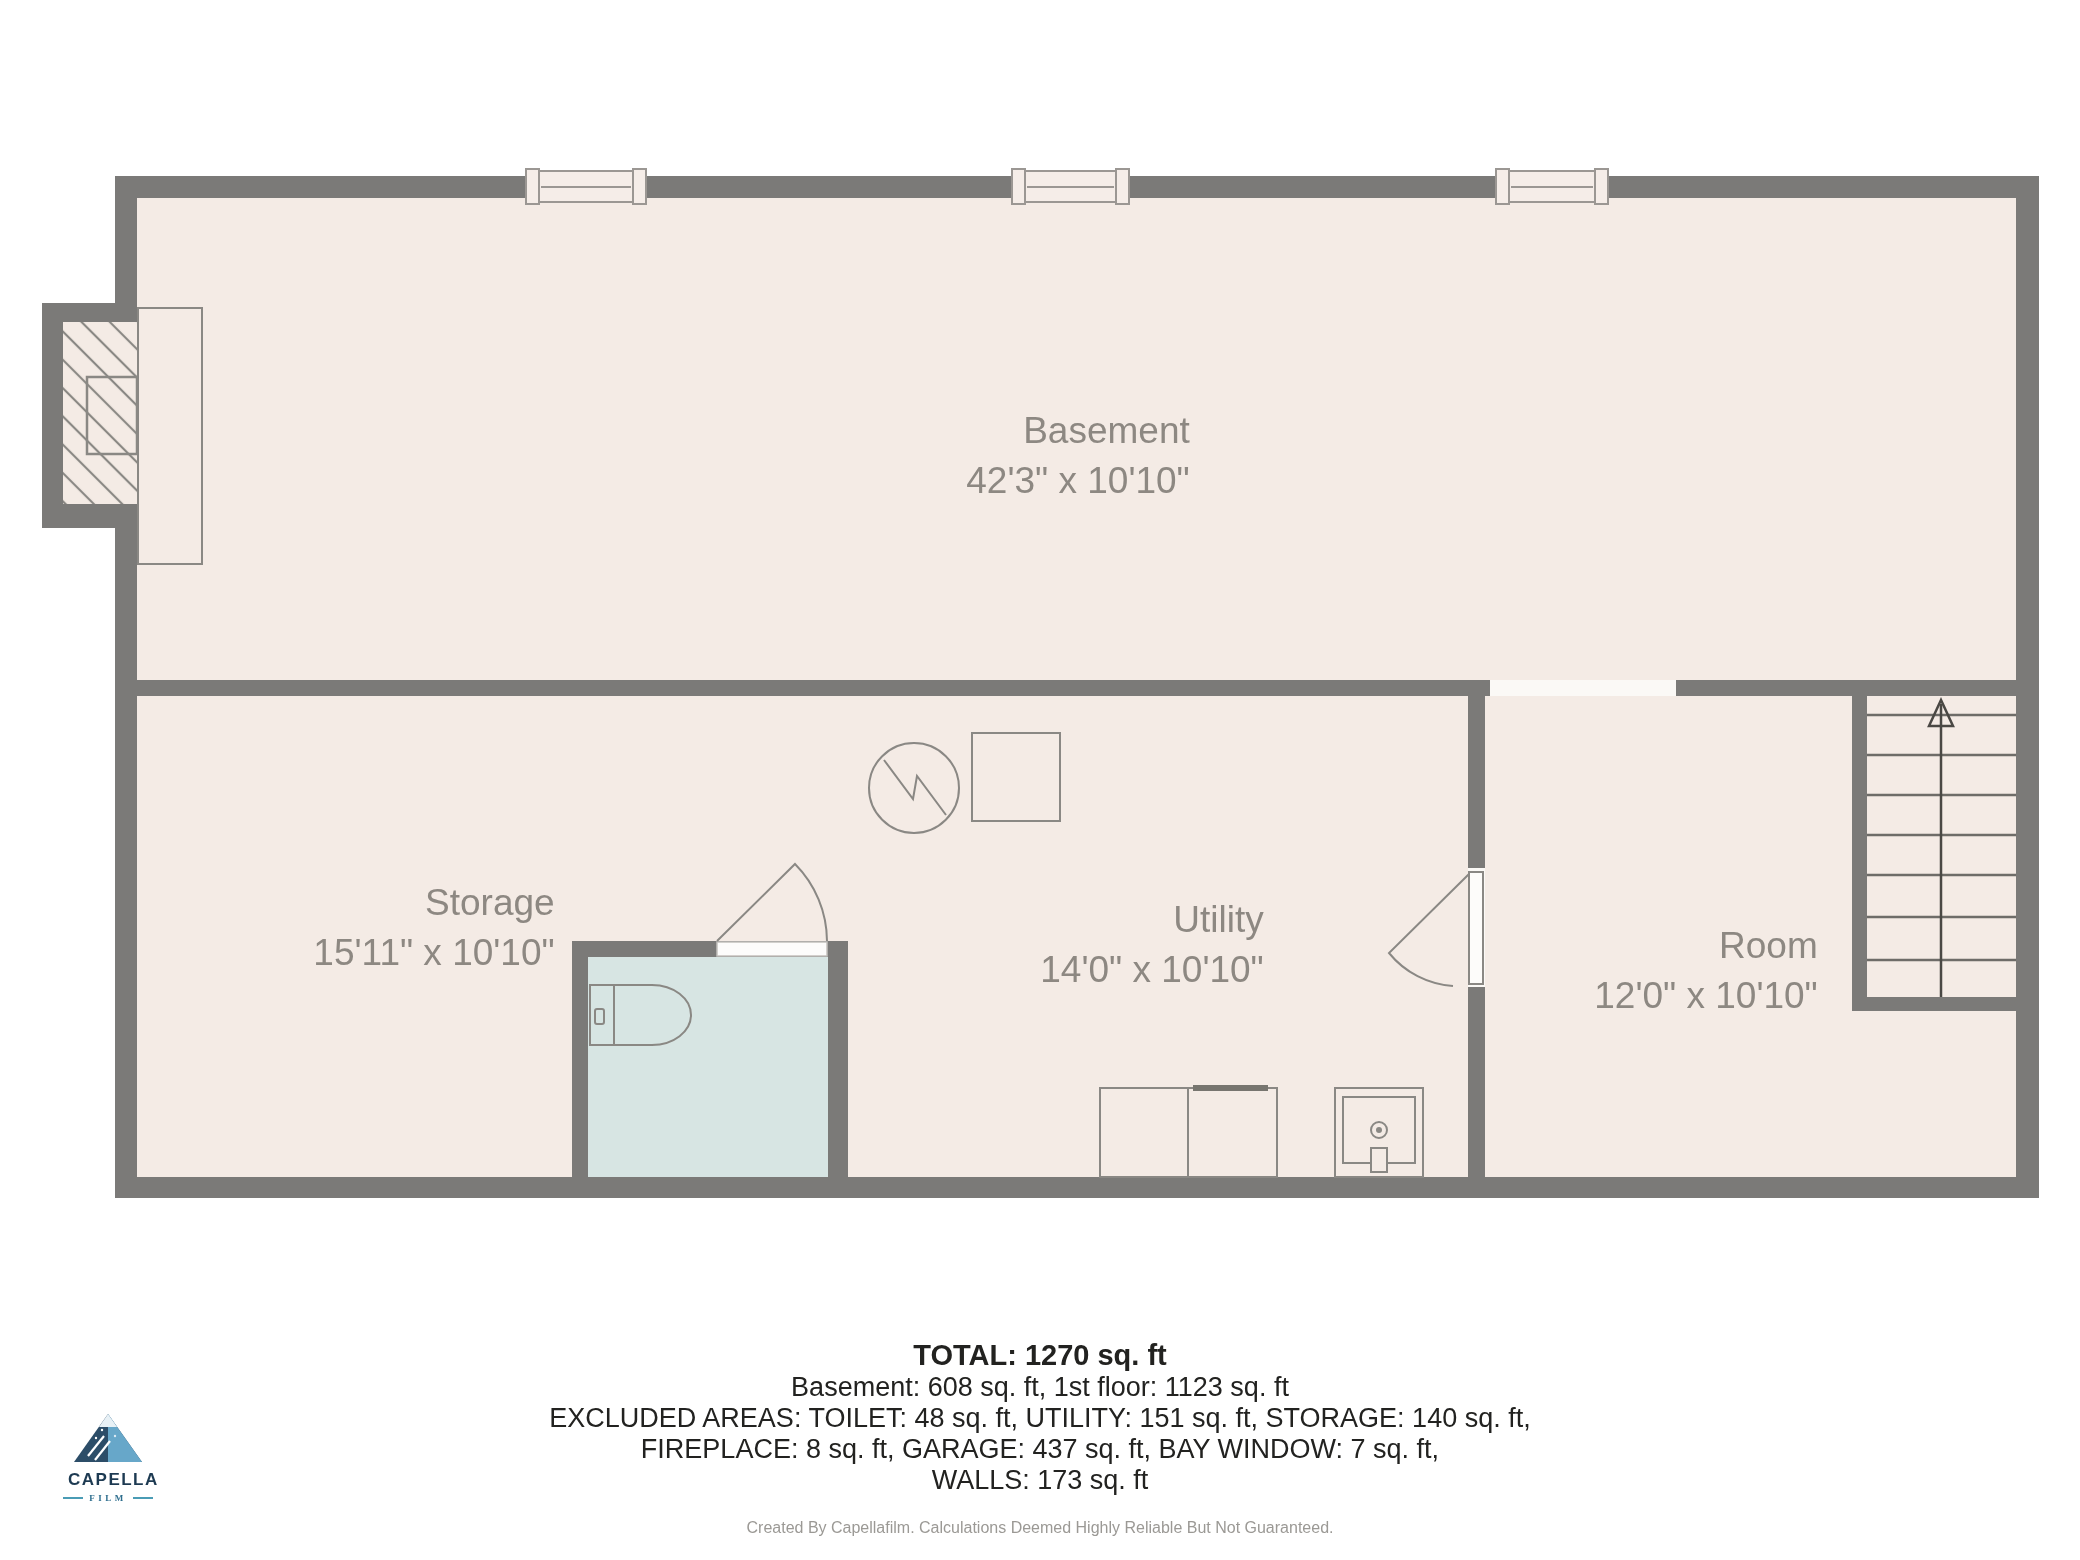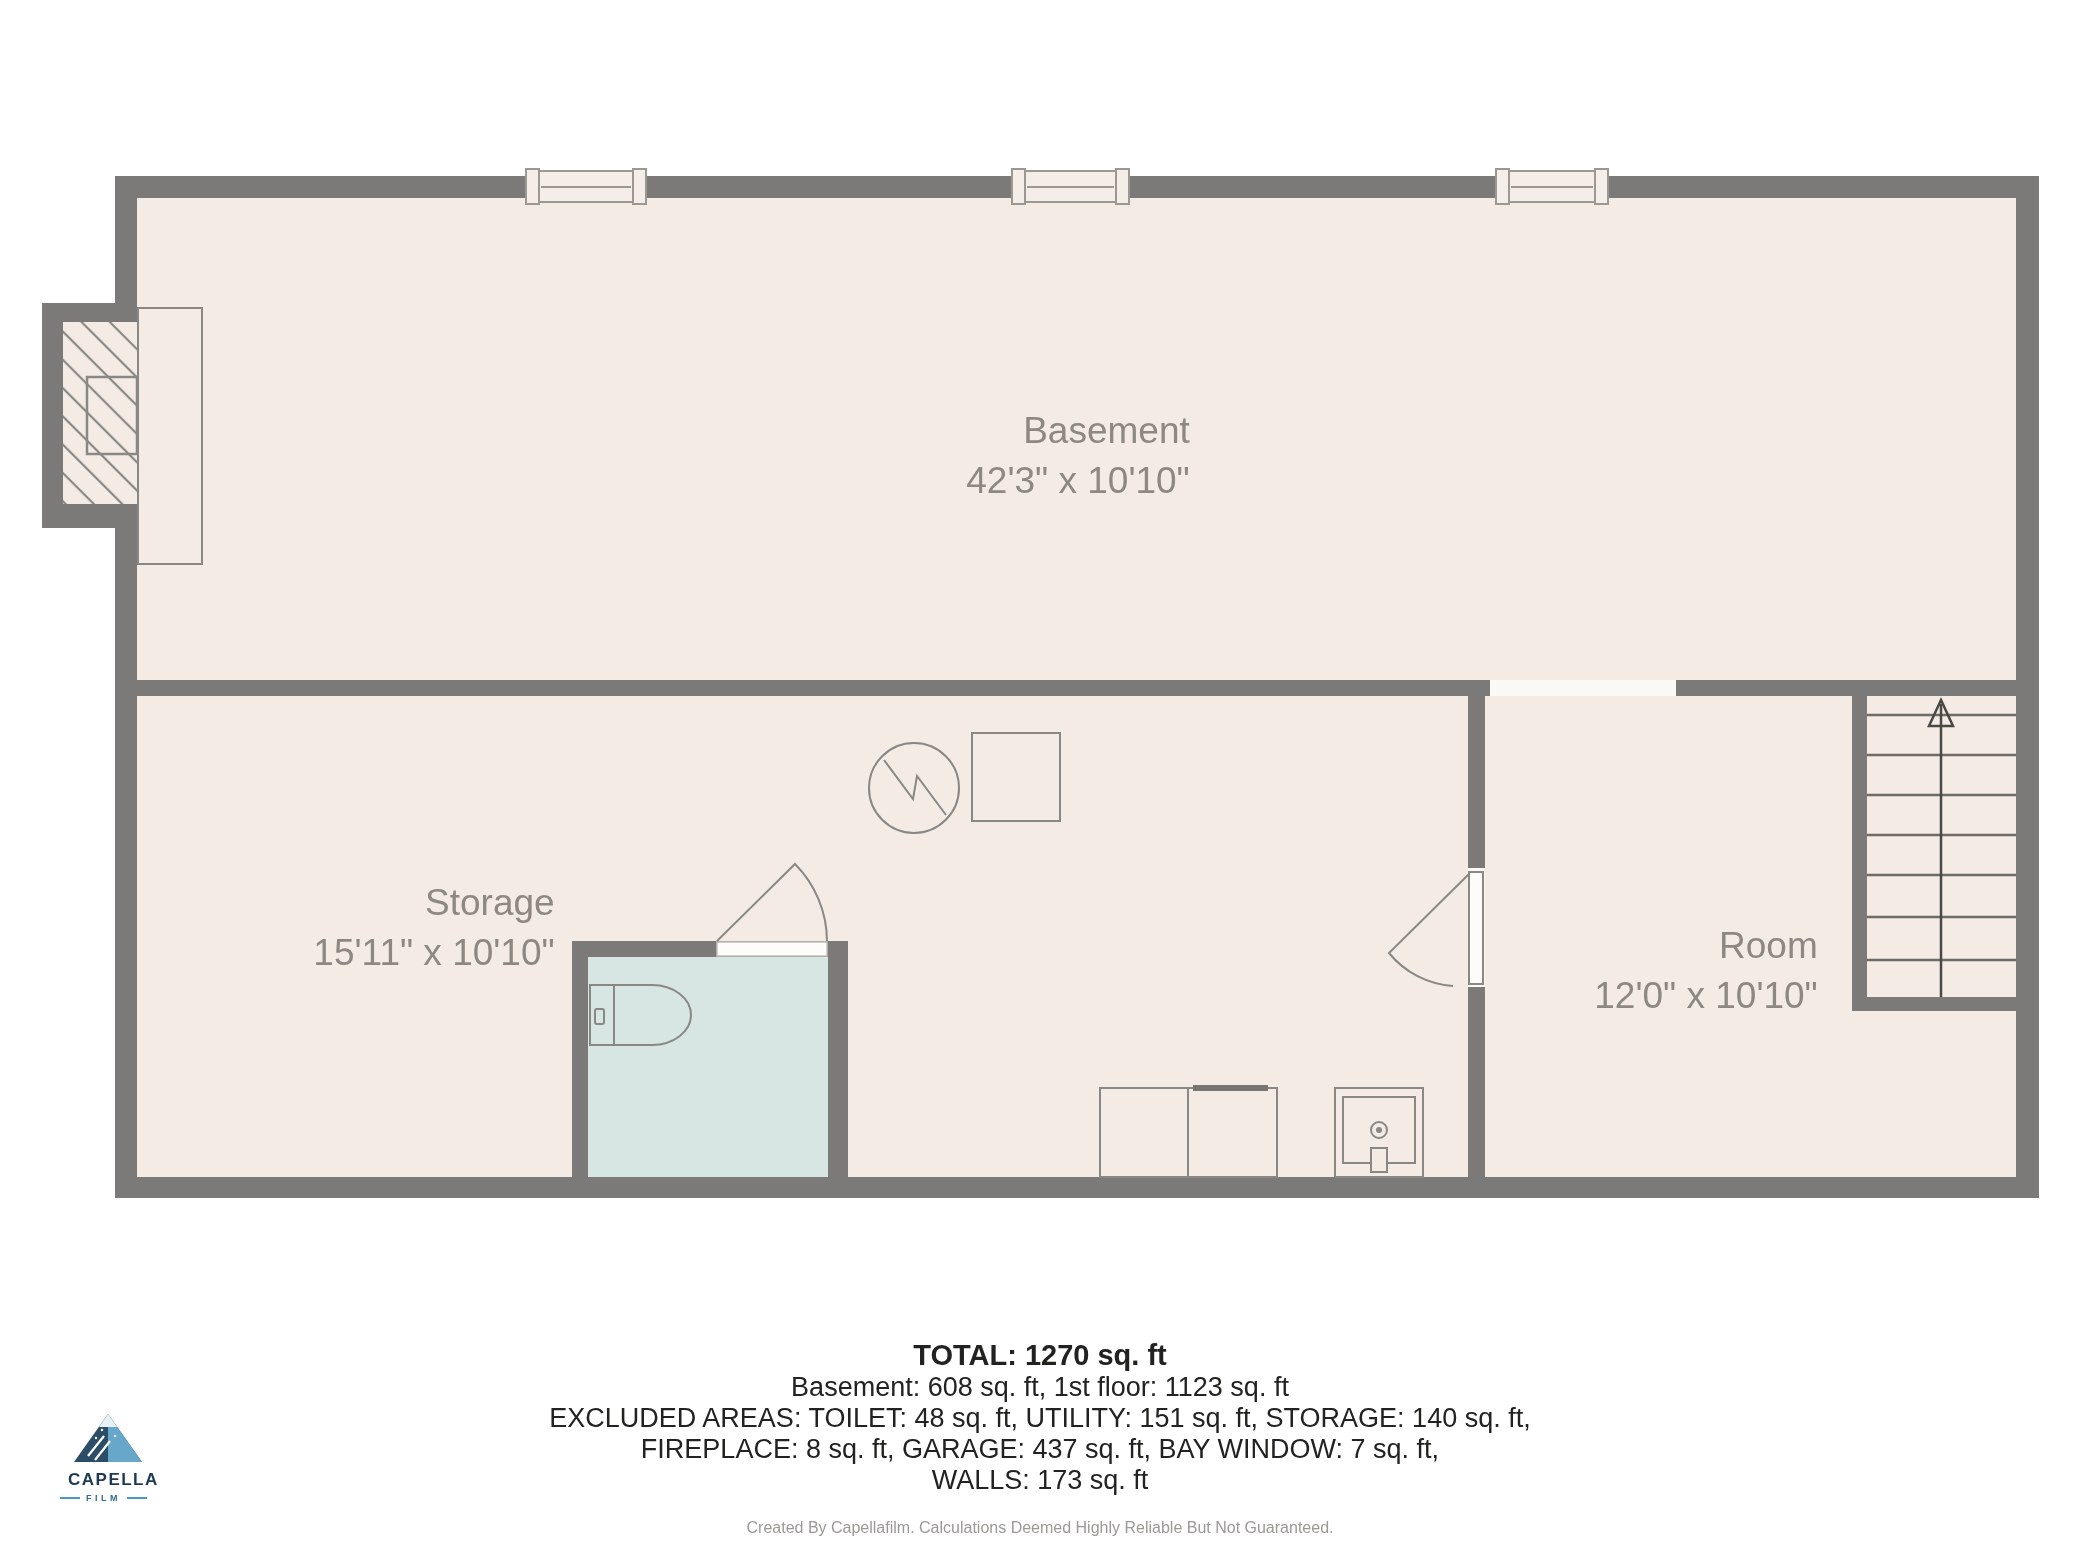--- a/index.html
+++ b/index.html
@@ -22,21 +22,21 @@
   .tread{stroke:#6e6c68;stroke-width:2.5;}
   .stairline{stroke:#4a4844;stroke-width:2.5;fill:none;}
   .room-label{position:absolute;transform:translate(-50%,-50%);text-align:right;
               color:var(--text);font-size:37px;line-height:1.34;white-space:nowrap;}
   .footer{position:absolute;left:0;right:0;top:1338px;text-align:center;
           color:var(--footer-text);font-size:27px;line-height:31px;}
   .footer .total{font-weight:bold;font-size:29px;line-height:34px;}
   .footer .disclaimer{margin-top:16px;font-size:16px;color:var(--footer-note);}
   .logo{position:absolute;left:60px;top:1412px;width:96px;text-align:center;}
   .logo-name{margin-top:2px;font-size:17px;font-weight:bold;letter-spacing:1.5px;color:var(--logo-navy);margin-left:8px;}
-  .film-row{margin-top:3px;display:flex;align-items:center;gap:6px;}
+  .film-row{margin-top:3px;display:flex;align-items:center;justify-content:center;gap:6px;font-family:Liberation Serif, serif;}
   .film-row .rule{display:inline-block;width:20px;height:2px;background:var(--logo-teal);}
   .logo-sub{font-size:9px;font-weight:600;letter-spacing:3.5px;color:#2e6e8e;}
 </style>
 </head>
 <body>
 
 <div class="stage">
 
   <svg class="plan-svg" width="2080" height="1560" viewBox="0 0 2080 1560">
     <defs>
@@ -138,20 +138,24 @@
   </svg>
 
   <div class="room-label" style="left:1078px;top:456px;">
     <div>Basement</div>
     <div>42'3" x 10'10"</div>
   </div>
   <div class="room-label" style="left:394px;top:928px;margin-left:40px;">
     <div>Storage</div>
     <div>15'11" x 10'10"</div>
   </div>
+  <div class="room-label" style="left:1152px;top:945px;">
+    <div>Utility</div>
+    <div>14'0" x 10'10"</div>
+  </div>
   <div class="room-label" style="left:1706px;top:971px;">
     <div>Room</div>
     <div>12'0" x 10'10"</div>
   </div>
 
   <div class="footer">
     <div class="total">TOTAL: 1270 sq. ft</div>
     <div class="line">Basement: 608 sq. ft, 1st floor: 1123 sq. ft</div>
     <div class="line">EXCLUDED AREAS: TOILET: 48 sq. ft, UTILITY: 151 sq. ft, STORAGE: 140 sq. ft,</div>
     <div class="line">FIREPLACE: 8 sq. ft, GARAGE: 437 sq. ft, BAY WINDOW: 7 sq. ft,</div>

